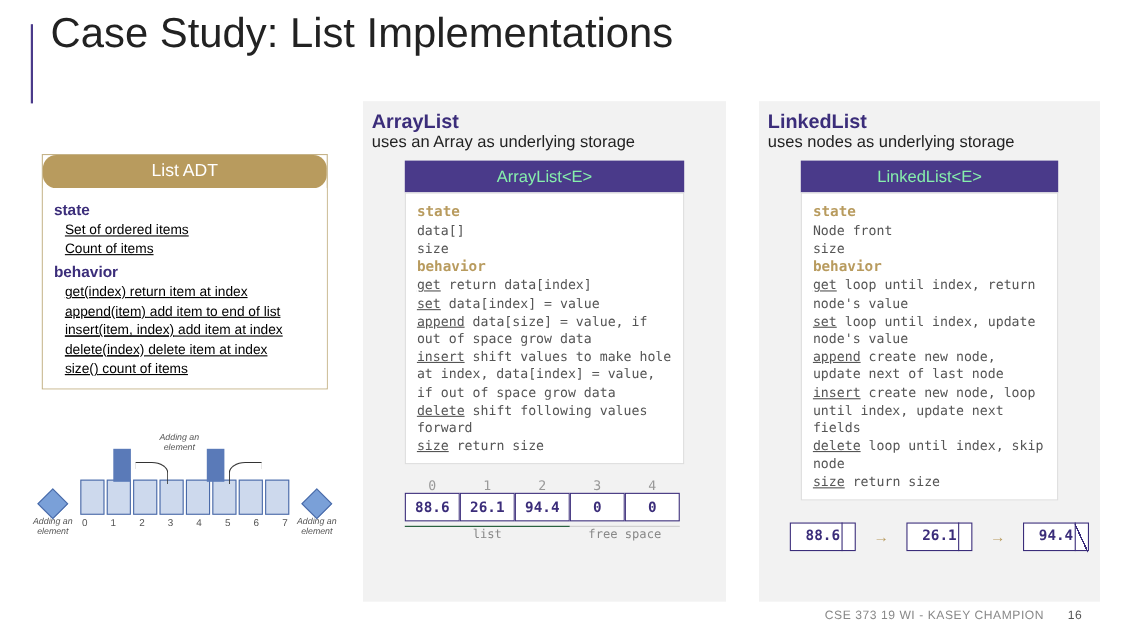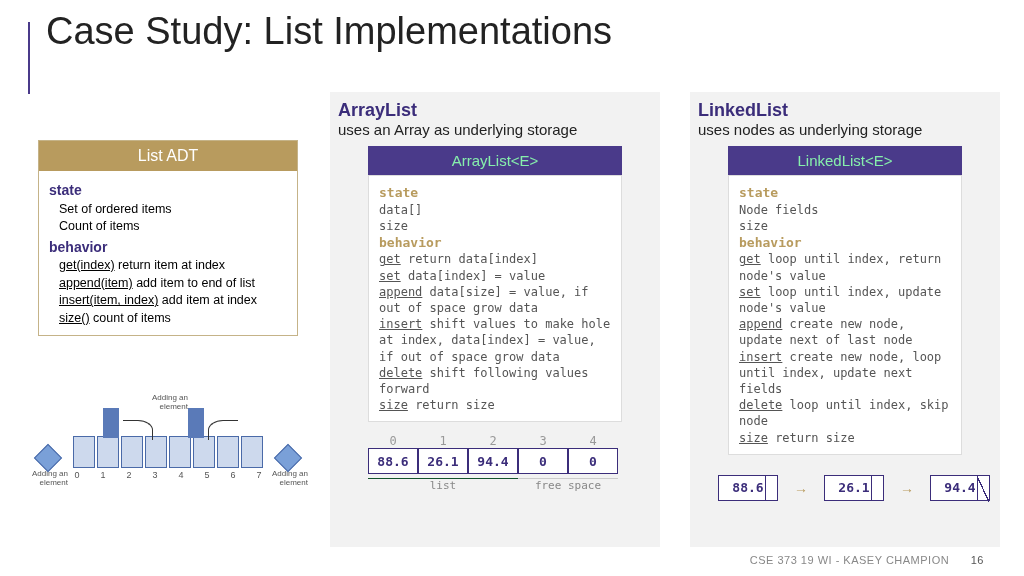--- a/index.html
+++ b/index.html
@@ -6,25 +6,25 @@
   body { width: 1024px; height: 576px; font-family: "Segoe UI", Arial, sans-serif; background: #fff; position: relative; overflow: hidden; }
   .accent-bar { position: absolute; left: 28px; top: 22px; width: 2px; height: 72px; background: #4a3a8a; }
   .title { position: absolute; left: 46px; top: 10px; font-size: 38px; font-weight: 300; color: #222; }
   .col { position: absolute; }
   .col1 { left: 38px; top: 140px; width: 260px; }
   .col2 { left: 330px; top: 92px; width: 330px; }
   .col3 { left: 690px; top: 92px; width: 310px; }
   .sect-title { font-size: 18px; font-weight: 600; color: #3b2d7a; }
   .sect-sub { font-size: 15px; color: #222; margin-bottom: 8px; }
   .adt-box { border: 1px solid #c5b388; }
-  .adt-head { background: #b89b5e; color: #fff; text-align: center; padding: 6px 0; font-size: 16px; }
+  .adt-head { background: #b89b5e; color: #fff; text-align: center; padding: 6px 0; font-size: 16px; border-radius: 12px; }
   .adt-body { background: #fff; padding: 8px 10px; font-size: 12.5px; line-height: 1.4; }
   .kw { color: #3b2d7a; font-weight: 600; font-size: 14px; margin-top: 2px; }
   .u { text-decoration: underline; }
-  .indent { margin-left: 10px; }
+  .indent { margin-left: 10px; text-decoration: underline; }
   .panel { margin-top: 6px; }
   .panel-head { background: #4a3a8a; color: #86efac; text-align: center; padding: 6px 0; font-size: 15px; margin-left: 30px; margin-right: 30px; }
   .panel-body { background: #fff; border: 1px solid #ddd; padding: 8px 10px; font-family: "Consolas", monospace; font-size: 12px; line-height: 1.35; color: #555; margin-left: 30px; margin-right: 30px; }
   .panel-body .kw2 { color: #b89b5e; font-weight: bold; font-size: 13px; }
   .col2, .col3 { background: #f2f2f2; padding: 8px 8px 12px 8px; height: 455px; }
   .array-row { display: flex; margin-left: 30px; margin-top: 18px; }
   .idx-row { display: flex; margin-left: 30px; margin-top: 12px; font-family: monospace; color: #999; font-size: 12px; }
   .idx-row span { width: 50px; text-align: center; }
   .cell { width: 50px; height: 26px; border: 1.5px solid #3b2d7a; background: #fff; display: flex; align-items: center; justify-content: center; font-family: monospace; font-size: 13px; color: #3b2d7a; font-weight: bold; }
   .lbl-row { display: flex; margin-left: 30px; font-family: monospace; font-size: 11px; color: #888; margin-top: 4px; }
@@ -35,21 +35,21 @@
   .node::after { content: ""; position: absolute; right: -1px; top: -1px; width: 12px; height: 26px; border-left: 1.5px solid #3b2d7a; }
   .arrow { color: #b89b5e; font-size: 14px; }
   .node.last::before { content: ""; position: absolute; right: 0; top: 0; width: 12px; height: 26px; background: linear-gradient(to top right, transparent 47%, #3b2d7a 47%, #3b2d7a 53%, transparent 53%); }
   .footer { position: absolute; right: 40px; bottom: 10px; font-size: 11px; color: #888; letter-spacing: 0.5px; margin-left: 28px; }
   .footer .pg { margin-left: 18px; color: #555; }
   .diagram { position: absolute; left: 28px; top: 400px; width: 280px; }
   .d-cells { display: flex; justify-content: center; gap: 2px; margin-top: 36px; }
   .d-cell { width: 22px; height: 32px; background: #cdd9ed; border: 1px solid #4a6aa8; }
   .d-idx { display: flex; justify-content: center; gap: 2px; margin-top: 2px; }
   .d-idx span { width: 24px; text-align: center; font-size: 9px; color: #555; }
-  .d-label { font-size: 8px; color: #555; position: absolute; text-align: right; line-height: 1.1; }
+  .d-label { font-size: 8px; color: #555; position: absolute; text-align: center; line-height: 1.1; font-style: italic; }
   .d-arrow-down { position: absolute; width: 16px; height: 30px; background: #5a7ab8; }
   .d-diamond { position: absolute; width: 20px; height: 20px; background: #7aa0d8; border: 1px solid #4a6aa8; transform: rotate(45deg); }
   .d-curve { position: absolute; border: 1.5px solid #333; border-bottom: none; border-left: none; border-radius: 0 50% 0 0; width: 30px; height: 20px; }
 </style>
 </head>
 <body>
 
 <div class="accent-bar"></div>
 <div class="title">Case Study: List Implementations</div>
 
@@ -57,20 +57,21 @@
   <div class="adt-box">
     <div class="adt-head">List ADT</div>
     <div class="adt-body">
       <div class="kw">state</div>
       <div class="indent">Set of ordered items</div>
       <div class="indent">Count of items</div>
       <div class="kw">behavior</div>
       <div class="indent"><span class="u">get(index)</span><span> return item at index</span></div>
       <div class="indent"><span class="u">append(item)</span><span> add item to end of list</span></div>
       <div class="indent"><span class="u">insert(item, index)</span><span> add item at index</span></div>
+      <div class="indent"><span class="u">delete(index)</span><span> delete item at index</span></div>
       <div class="indent"><span class="u">size()</span><span> count of items</span></div>
     </div>
   </div>
 </div>
 
 <div class="col col2">
   <div class="sect-title">ArrayList</div>
   <div class="sect-sub">uses an Array as underlying storage</div>
   <div class="panel">
     <div class="panel-head">ArrayList&lt;E&gt;</div>
@@ -107,21 +108,21 @@
   </div>
 </div>
 
 <div class="col col3">
   <div class="sect-title">LinkedList</div>
   <div class="sect-sub">uses nodes as underlying storage</div>
   <div class="panel">
     <div class="panel-head">LinkedList&lt;E&gt;</div>
     <div class="panel-body">
       <div class="kw2">state</div>
-      <div>Node fields</div>
+      <div>Node front</div>
       <div>size</div>
       <div class="kw2">behavior</div>
       <div><span class="u">get</span><span> loop until index, return node's value</span></div>
       <div><span class="u">set</span><span> loop until index, update node's value</span></div>
       <div><span class="u">append</span><span> create new node, update next of last node</span></div>
       <div><span class="u">insert</span><span> create new node, loop until index, update next fields</span></div>
       <div><span class="u">delete</span><span> loop until index, skip node</span></div>
       <div><span class="u">size</span><span> return size</span></div>
     </div>
   </div>

